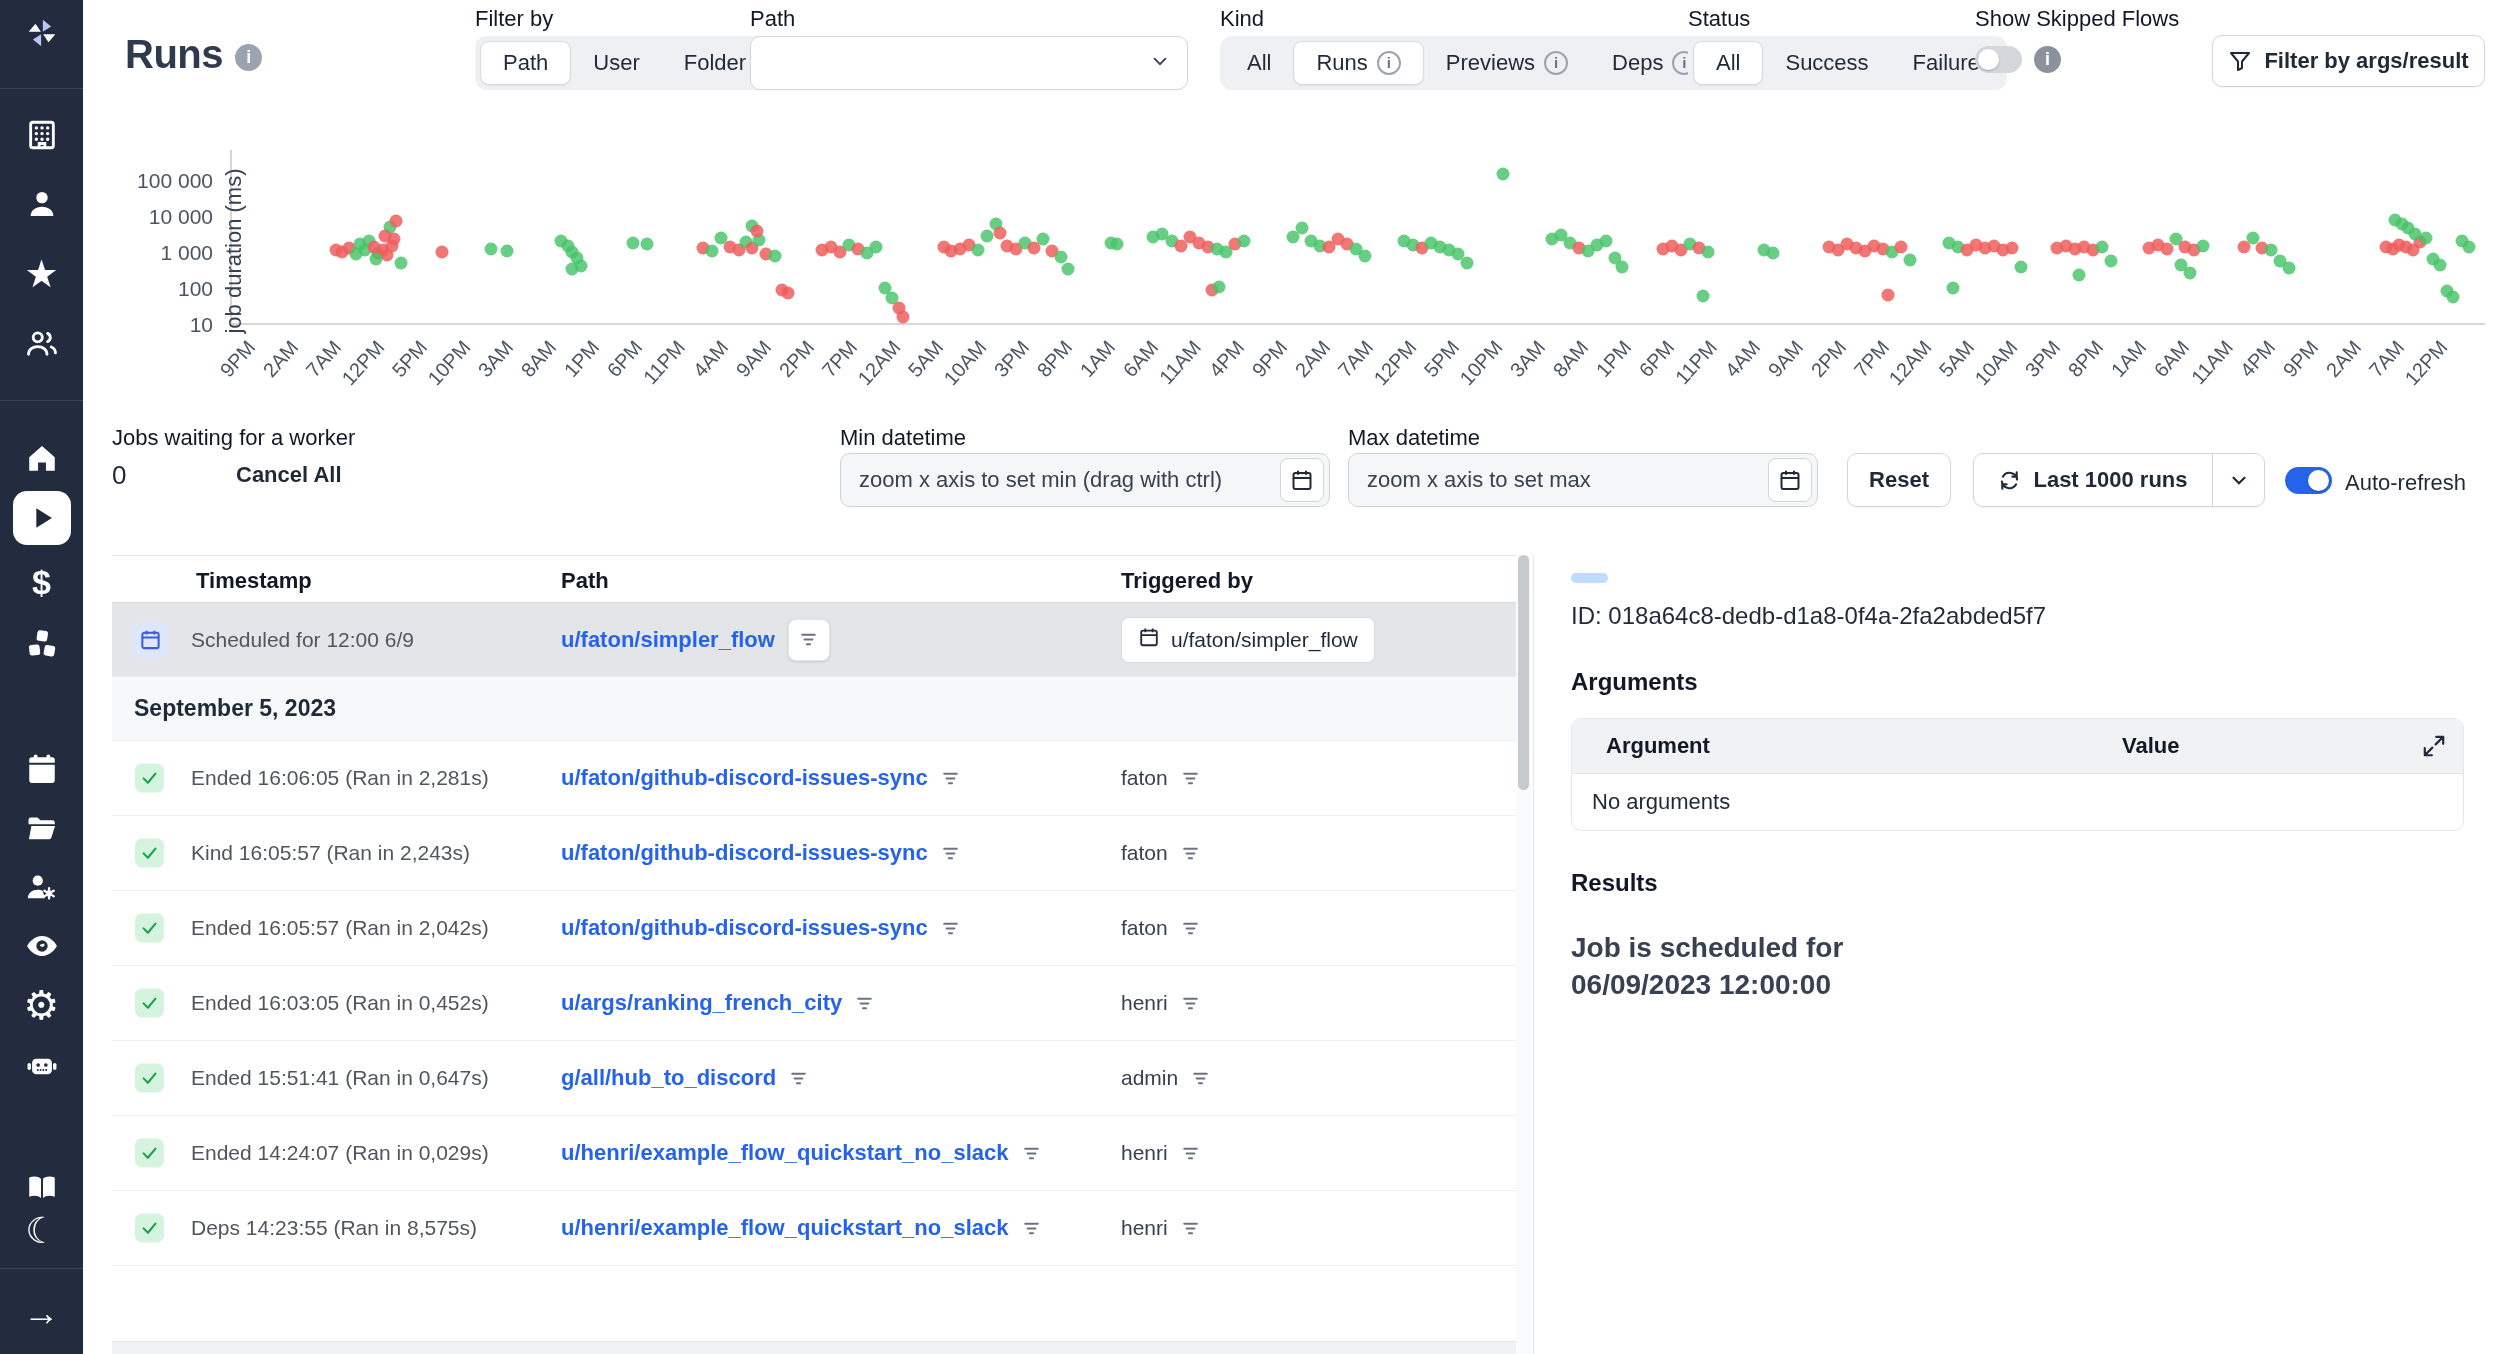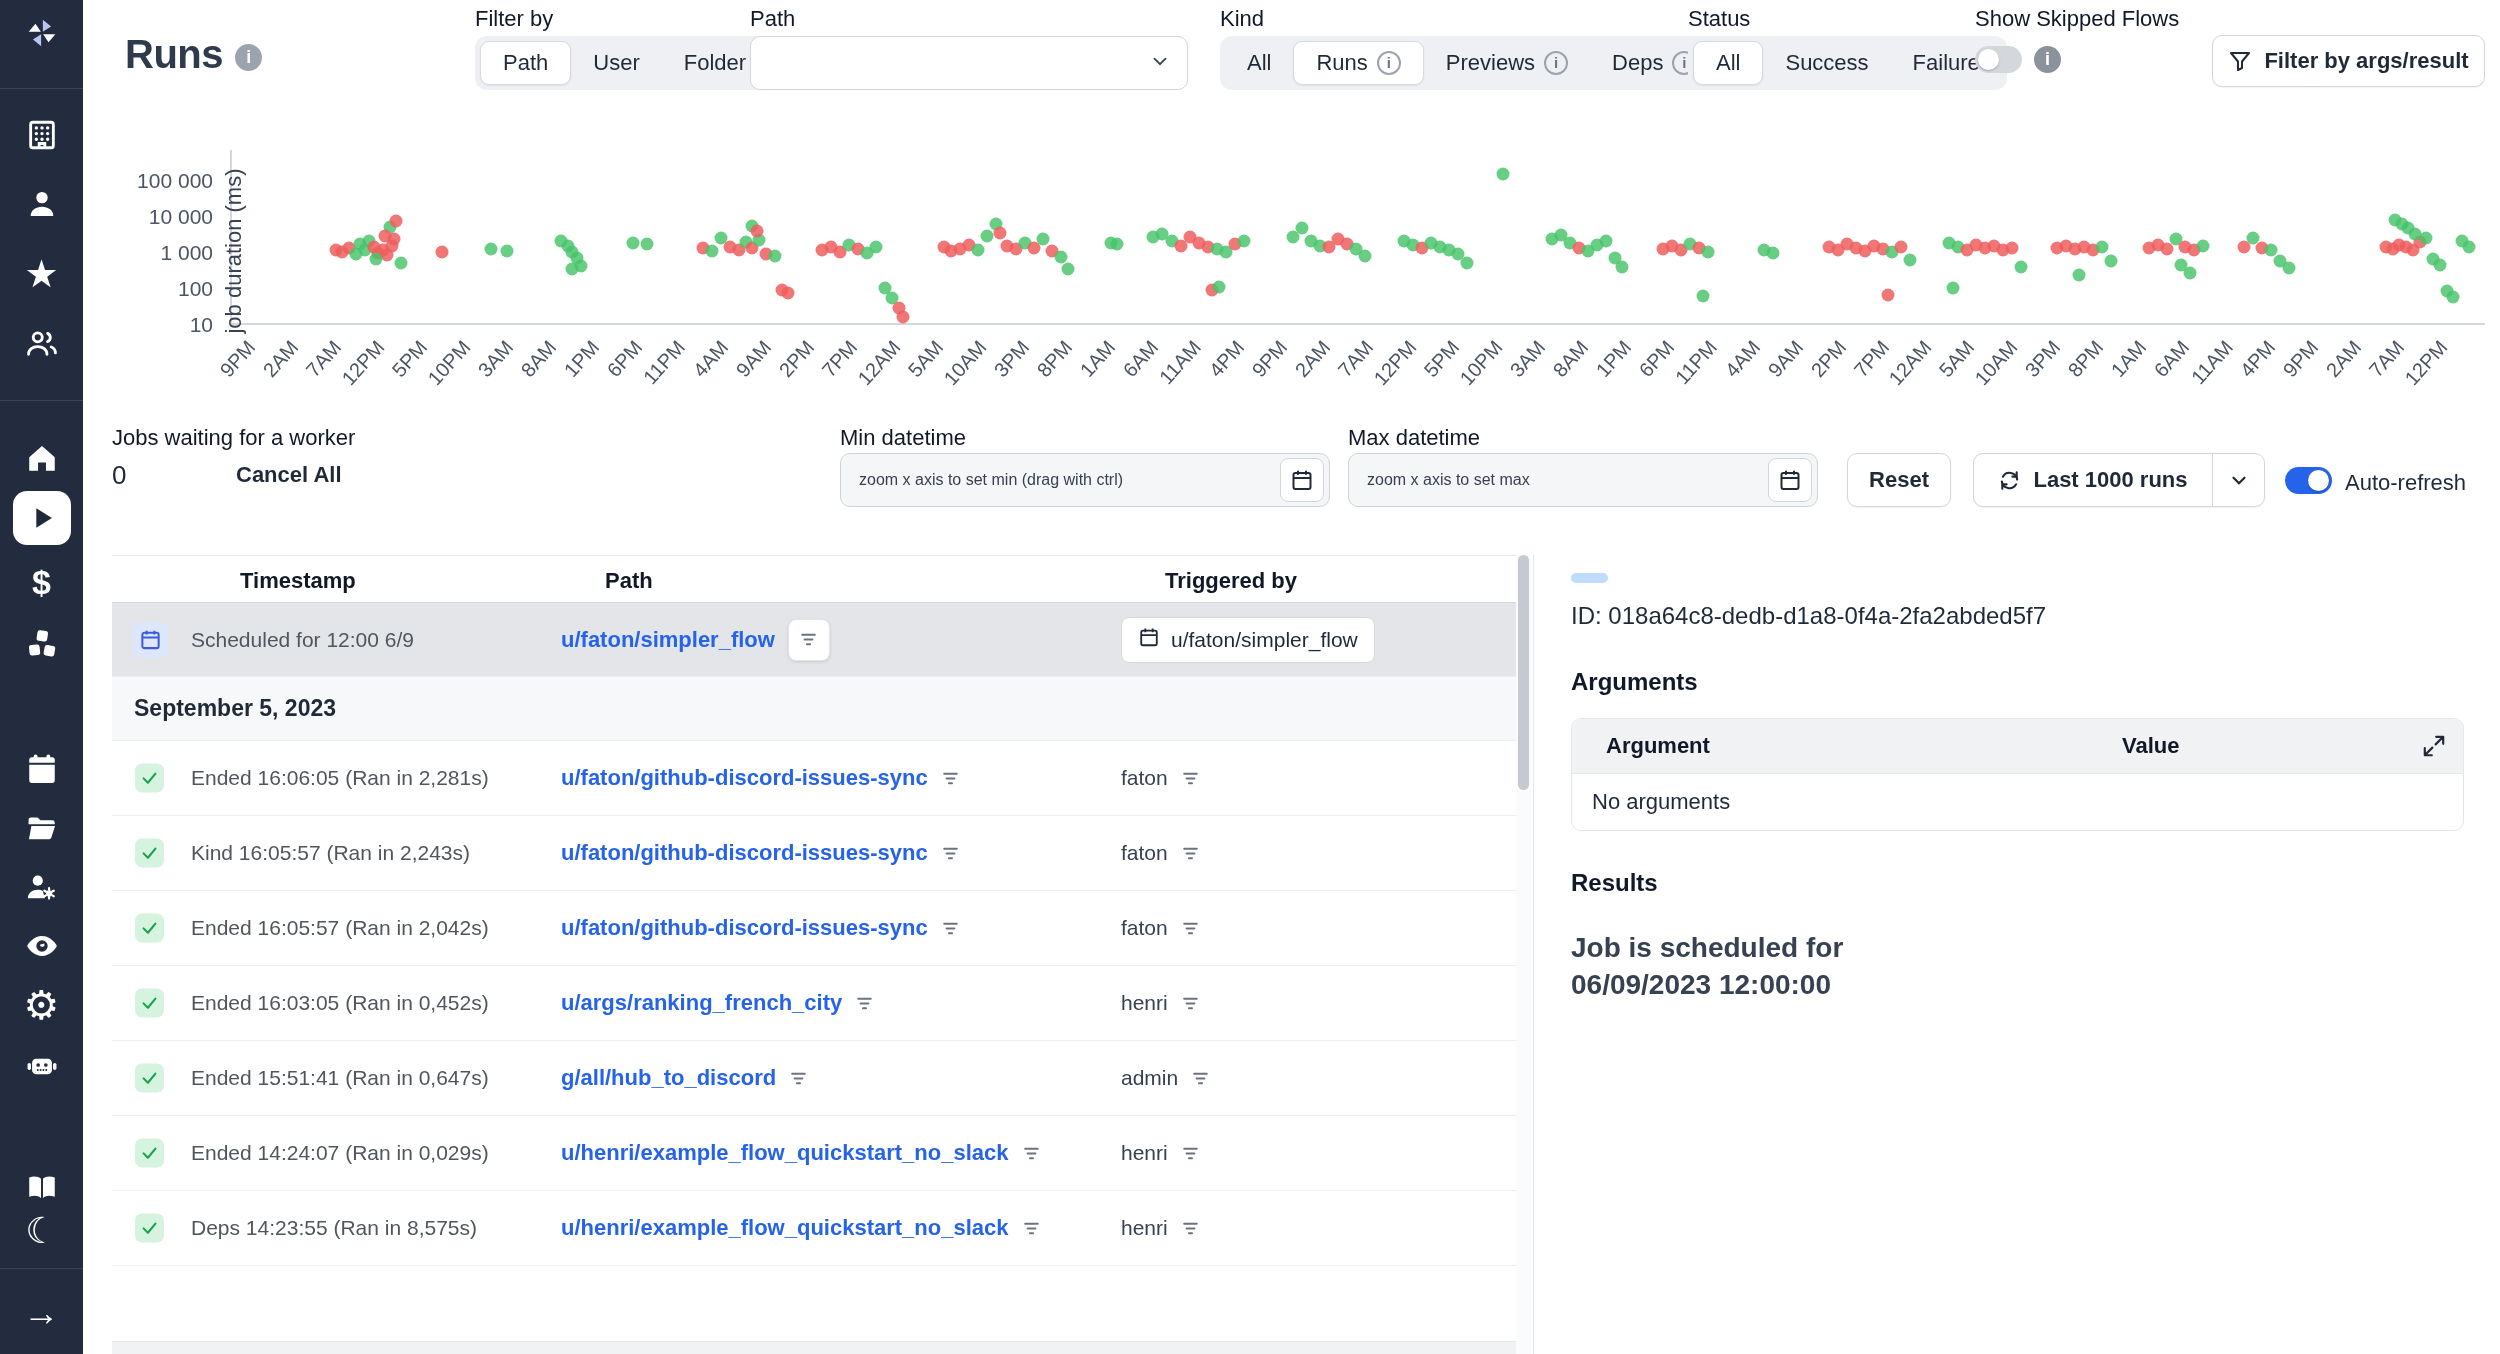--- a/index.html
+++ b/index.html
@@ -51,28 +51,28 @@
   .yaxis-label { position:absolute; left:-128px; top:88px; transform:rotate(-90deg); transform-origin:center;
     font-size:22px; color:#374151; white-space:nowrap; width:260px; text-align:center; }
   .xtick { position:absolute; top:186px; width:0; }
   .xtick span { position:absolute; right:0; top:0; white-space:nowrap; font-size:20px; color:#4b5563;
     transform:rotate(-48deg); transform-origin:100% 0%; display:inline-block; }
   .dot { position:absolute; width:13px; height:13px; border-radius:50%; transform:translate(-50%,-50%); }
 
   
   .ctl-label { position:absolute; font-size:22px; color:#111827; }
   .input { position:absolute; height:54px; background:#f5f6f8; border:1px solid #cfd3d9; border-radius:10px;
-    font-size:16px; color:#374151; display:flex; align-items:center; padding:0 64px 0 18px; overflow:hidden; white-space:nowrap; }
+    font-size:22px; color:#374151; display:flex; align-items:center; padding:0 64px 0 18px; overflow:hidden; white-space:nowrap; }
   .cal-btn { position:absolute; right:5px; top:4px; width:44px; height:44px; background:#fff; border:1px solid #d2d6db;
     border-radius:8px; display:flex; align-items:center; justify-content:center; cursor:pointer; }
 
   
   .table-wrap { position:absolute; left:29px; top:555px; width:1404px; height:799px; }
   .thead { position:absolute; top:0; left:0; right:0; height:48px; border-top:1px solid #e5e7eb; border-bottom:1px solid #d7dbe0; }
-  .th { position:absolute; top:12px; font-size:22px; font-weight:600; color:#111827;margin-left:44px; }
+  .th { position:absolute; top:12px; font-size:22px; font-weight:600; color:#111827; }
   .rows { position:absolute; top:48px; left:0; right:0; }
   .grow { position:relative; height:64px; background:#f7f8f9; border-bottom:1px solid #eceef1; display:flex; align-items:center;
     font-size:23px; font-weight:600; color:#1f2937; padding-left:22px; }
   .row { position:relative; height:75px; border-bottom:1px solid #eceef1; background:#fff; cursor:pointer; }
   .row.sel { background:#e3e5e9; height:74px; }
   .check { position:absolute; left:23px; top:50%; transform:translateY(-50%); width:29px; height:29px; border-radius:7px;
     background:#d5f3de; display:flex; align-items:center; justify-content:center; }
   .cal-badge { position:absolute; left:20px; top:50%; transform:translateY(-50%); width:36px; height:36px; border-radius:8px;
     background:#dde6fb; display:flex; align-items:center; justify-content:center; }
   .c-ts { position:absolute; left:79px; top:50%; transform:translateY(-50%); font-size:21px; color:#51565e; }

